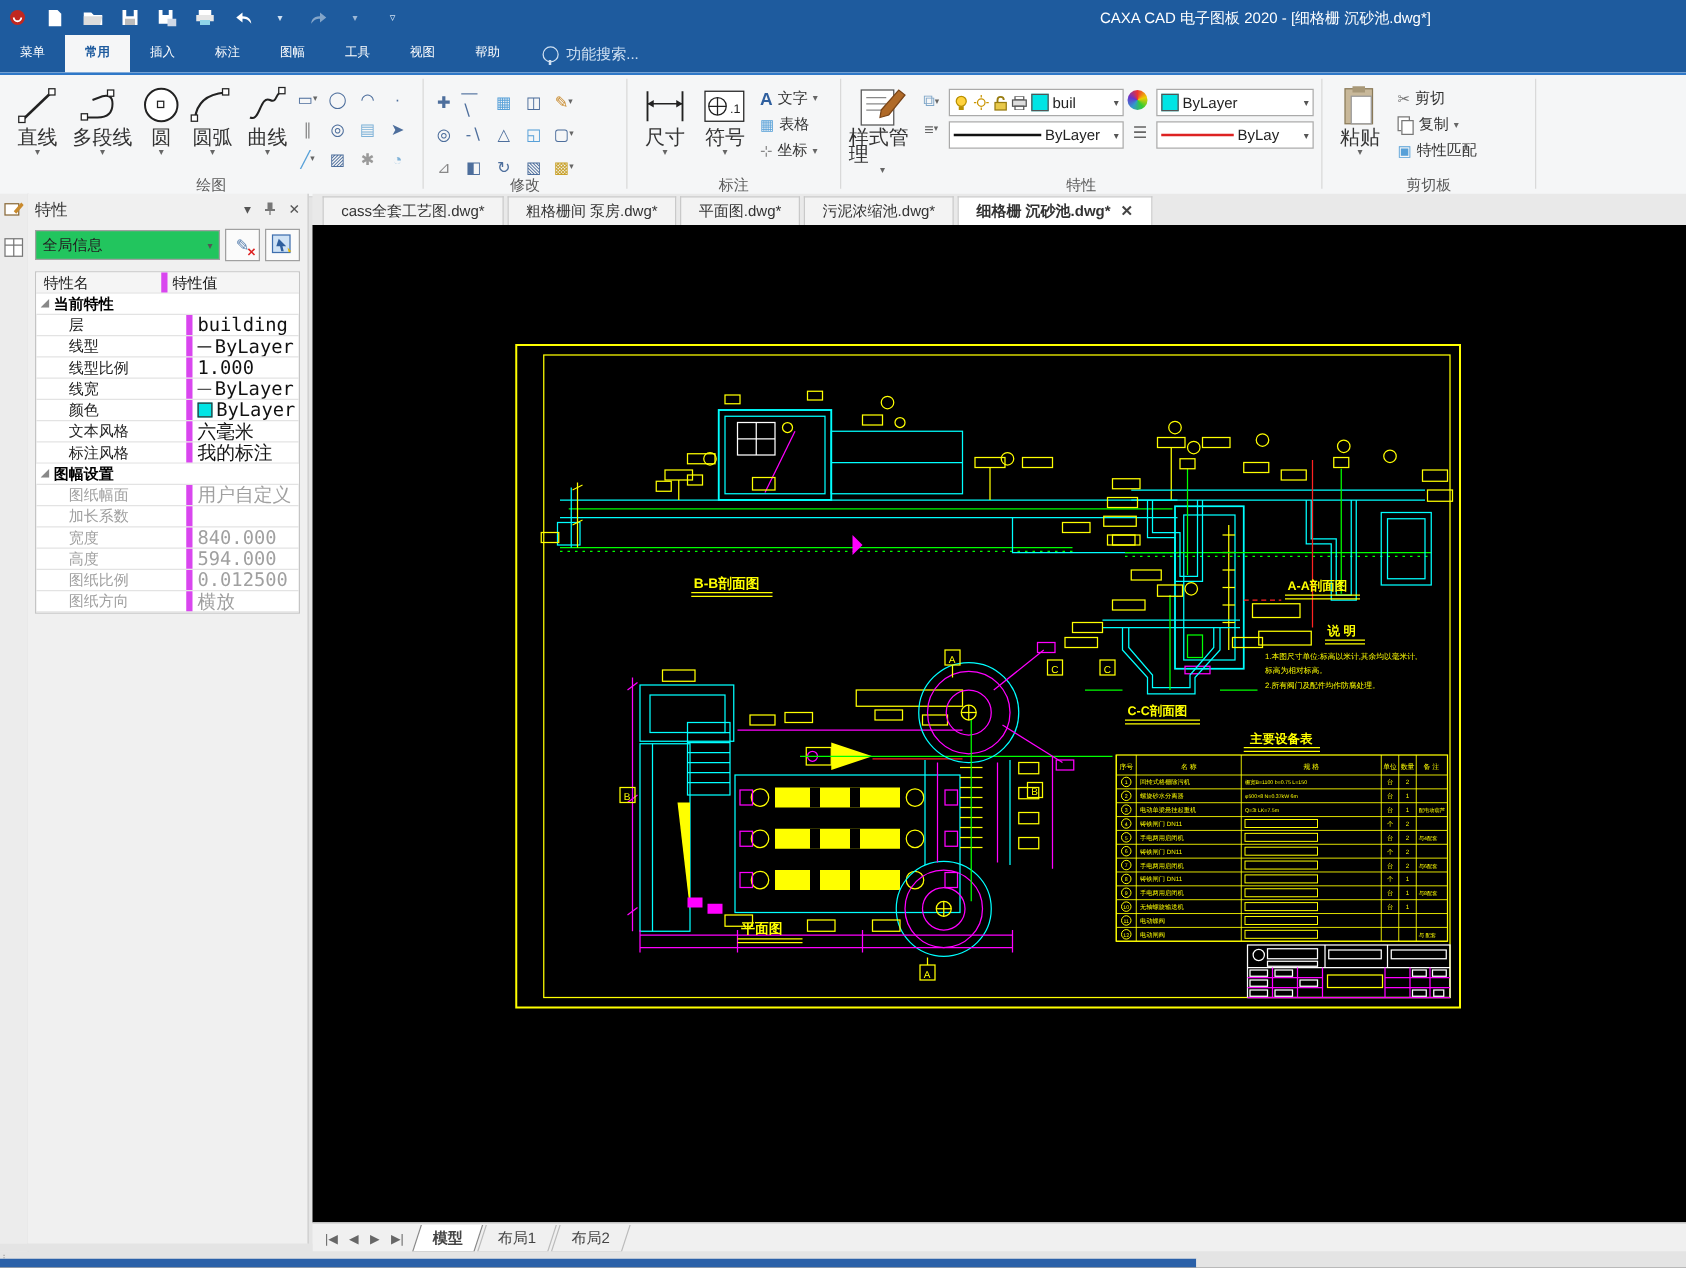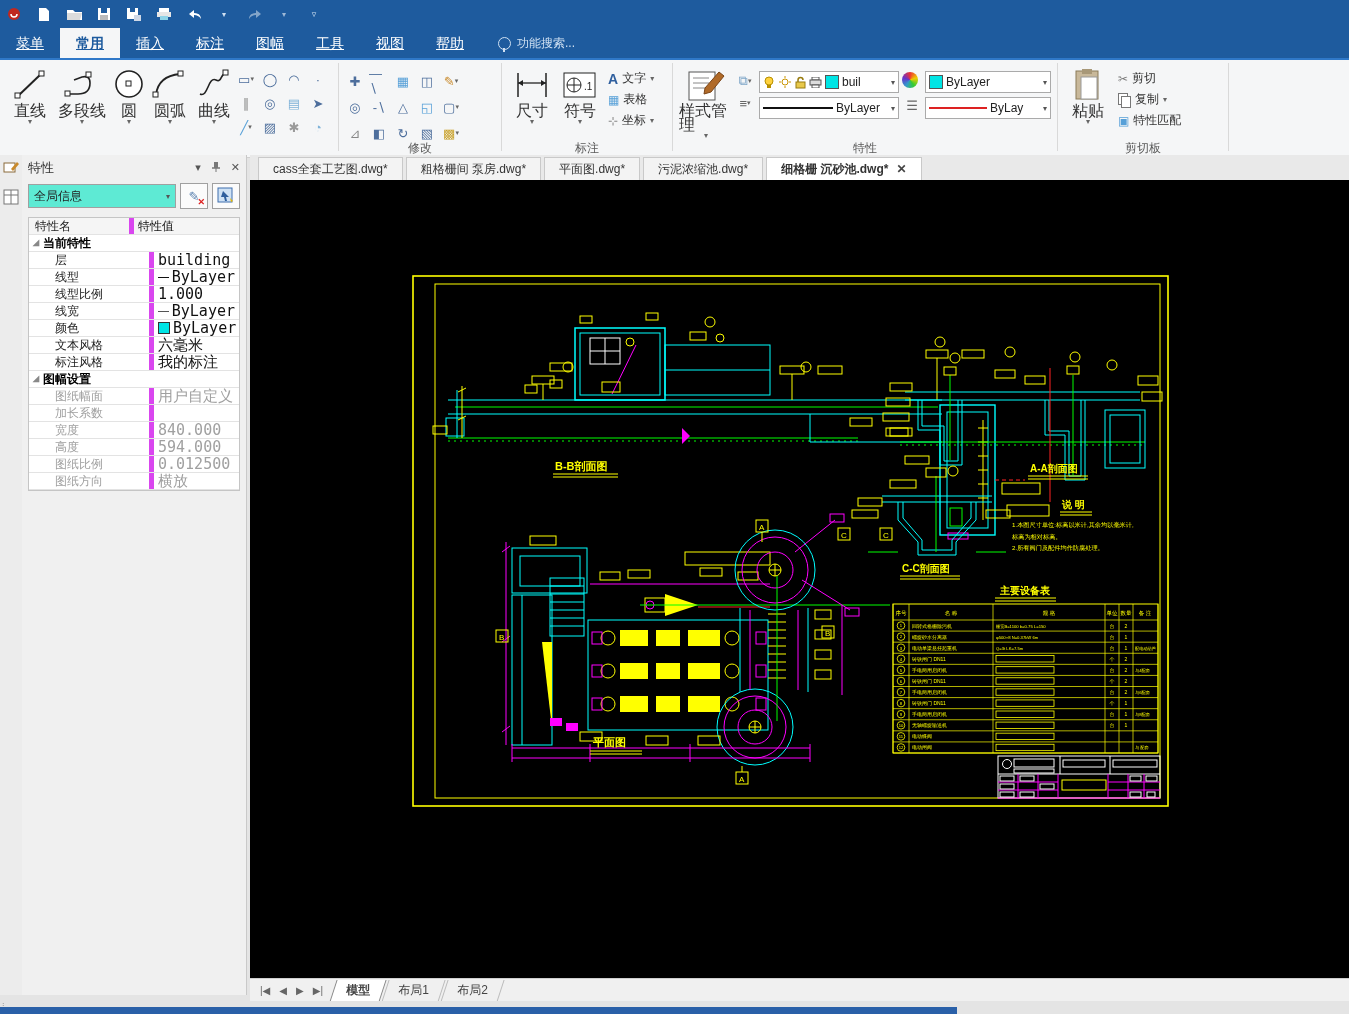--- a/index.html
+++ b/index.html
@@ -5,21 +5,21 @@
   html,body{margin:0;padding:0;width:1349px;height:1014px;overflow:hidden;
     font-family:"Liberation Sans",sans-serif;background:#e4e4e4;position:relative;}
   .abs{position:absolute;}
   
   #titlebar{left:0;top:0;width:1349px;height:28px;background:#1e5b9e;display:flex;align-items:center;}
   .qat{display:flex;align-items:center;gap:14px;padding-left:6px;}
   .qicon{width:16px;height:16px;display:inline-flex;align-items:center;justify-content:center;}
   #title-text{position:absolute;left:880px;top:0;height:28px;line-height:28px;color:#fff;font-size:12px;white-space:nowrap;}
   
   #tabrow{left:0;top:28px;width:1349px;height:30px;background:#1e5b9e;display:flex;align-items:flex-end;}
-  .mtab{color:#fff;font-size:14px;padding:6px 16px;height:18px;line-height:18px;cursor:default;text-decoration:underline;}
+  .mtab{color:#fff;font-size:10px;padding:6px 16px;height:18px;line-height:18px;cursor:default;}
   .mtab.active{background:#f5f6f7;color:#1e5b9e;font-weight:bold;}
   #func-search{display:flex;align-items:center;color:#cfe0f2;font-size:12px;gap:6px;margin-left:18px;margin-bottom:6px;}
   .search-glyph{width:11px;height:11px;border:1.5px solid #cfe0f2;border-radius:50%;position:relative;}
   .search-glyph:after{content:"";position:absolute;left:4px;top:10px;width:2px;height:4px;background:#cfe0f2;}
   
   #ribbon{left:0;top:58px;width:1349px;height:97px;background:#f5f6f7;border-top:2px solid #2f78c8;border-bottom:1px solid #d0d0d0;display:flex;}
   .rgroup{position:relative;height:95px;display:flex;align-items:flex-start;padding:4px 6px 0 6px;}
   .rgroup .glabel{position:absolute;bottom:2px;left:0;right:0;text-align:center;font-size:12px;color:#5a5a5a;}
   .rdiv{width:1px;background:#d9d9d9;height:88px;margin-top:3px;}
   .bigbtn{display:flex;flex-direction:column;align-items:center;width:48px;padding-top:2px;}
@@ -36,21 +36,21 @@
   .dash.red{border-color:#d22;}
   .colorwheel{width:16px;height:16px;border-radius:50%;background:conic-gradient(#e33,#ec0,#3c3,#39c,#63c,#e33);}
   .vstack{display:flex;flex-direction:column;justify-content:flex-start;}
   .smallbtn{display:flex;align-items:center;font-size:12px;color:#333;height:21px;gap:4px;}
   
   #leftstrip{left:0;top:155px;width:22px;height:845px;background:#ececec;border-right:1px solid #d8d8d8;display:flex;flex-direction:column;align-items:center;padding-top:6px;gap:8px;}
   #propspanel{left:22px;top:155px;width:224px;height:840px;background:#f0f0f0;border-right:1px solid #c9c9c9;}
   .phead{height:26px;display:flex;align-items:center;padding:0 6px;font-size:13px;color:#333;}
   .phead .sp{margin-left:auto;display:flex;gap:10px;color:#555;font-size:11px;}
   .pselrow{display:flex;align-items:center;gap:4px;padding:2px 6px;}
-  .pselect{flex:1;background:#5eead4;border:1px solid #a0a0a0;height:22px;font-size:12px;display:flex;align-items:center;padding:0 5px;color:#222;}
+  .pselect{flex:1;background:#22c55e;border:1px solid #a0a0a0;height:22px;font-size:12px;display:flex;align-items:center;padding:0 5px;color:#222;}
   .pselect .caret{margin-left:auto;font-size:8px;color:#555;}
   .pbtn{width:26px;height:24px;background:#fbfbfb;border:1px solid #a0a0a0;display:flex;align-items:center;justify-content:center;position:relative;font-size:13px;}
   #prop-table{margin:6px 6px 0 6px;background:#fff;border:1px solid #c5c5c5;font-size:12px;}
   .prow{display:flex;height:16px;line-height:16px;border-bottom:1px solid #e3e3e3;}
   .prow.pheadrow{background:#f5f5f5;color:#333;}
   .pname{width:94px;padding-left:26px;color:#222;border-right:5px solid #d946ef;white-space:nowrap;overflow:hidden;}
   .pheadrow .pname{padding-left:6px;}
   .pval{flex:1;padding-left:4px;font-family:"DejaVu Sans Mono",monospace;font-size:15px;color:#111;display:flex;align-items:center;gap:3px;white-space:nowrap;overflow:hidden;}
   .pgroup{font-weight:bold;background:#fff;}
   .pgroup .tri{color:#888;font-size:8px;width:14px;text-align:center;}
@@ -126,20 +126,21 @@
       </span>
     <span class="qicon" style="color:#cfe0f2;font-size:8px;">▾</span>
     <span class="qicon">
         <svg width="18" height="13" opacity="0.45">
           <path d="M15 6 L10 2 V5 C4 5 3 9 3 11 C5 8 7 7 10 7 V10 Z" fill="#fff"></path>
         </svg>
       </span>
     <span class="qicon" style="color:#9db8d6;font-size:8px;">▾</span>
     <span class="qicon" style="color:#cfe0f2;font-size:9px;">▿</span>
   </div>
+  <div id="title-text">CAXA CAD 电子图板 2020 - [细格栅 沉砂池.dwg*]</div>
 </div>
 
 <div id="tabrow" class="abs">
   <div id="menu-tabs" style="display:flex;">
       <div class="mtab">菜单</div>
       <div class="mtab active">常用</div>
       <div class="mtab">插入</div>
       <div class="mtab">标注</div>
       <div class="mtab">图幅</div>
       <div class="mtab">工具</div>
@@ -215,20 +216,21 @@
       <span class="mi">◯</span>
       <span class="mi">◎</span>
       <span class="mi">▨</span>
       <span class="mi">◠</span>
       <span class="mi" style="color:#7fb2d8;">▤</span>
       <span class="mi" style="color:#9a9a9a;">✱</span>
       <span class="mi">·</span>
       <span class="mi">➤</span>
       <span class="mi" style="color:#7fb2d8;">◔</span>
     </div>
+    <div class="glabel">绘图</div>
   </div>
   <div class="rdiv"></div>
 
   <div class="rgroup" style="width:150px;">
     <div class="migrid" style="grid-template-rows:repeat(3,26px);margin-top:6px;">
       <span class="mi">✚</span>
       <span class="mi">◎</span>
       <span class="mi" style="color:#888;">⊿</span>
       <span class="mi">—∖</span>
       <span class="mi">-∖</span>

